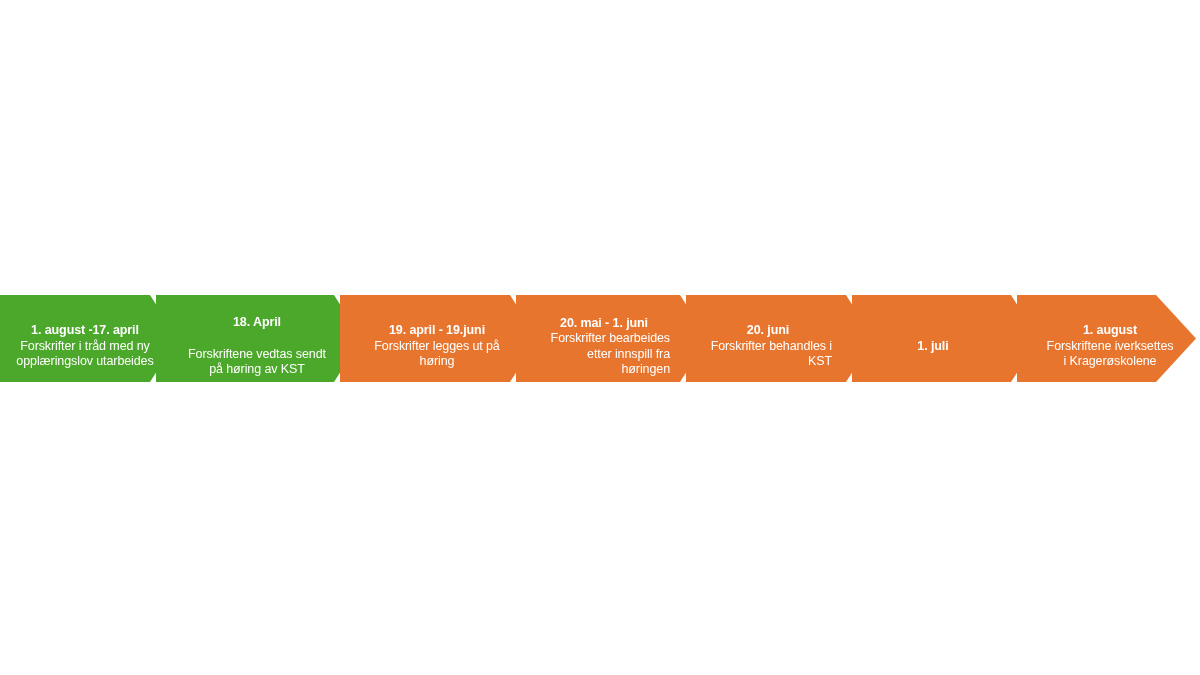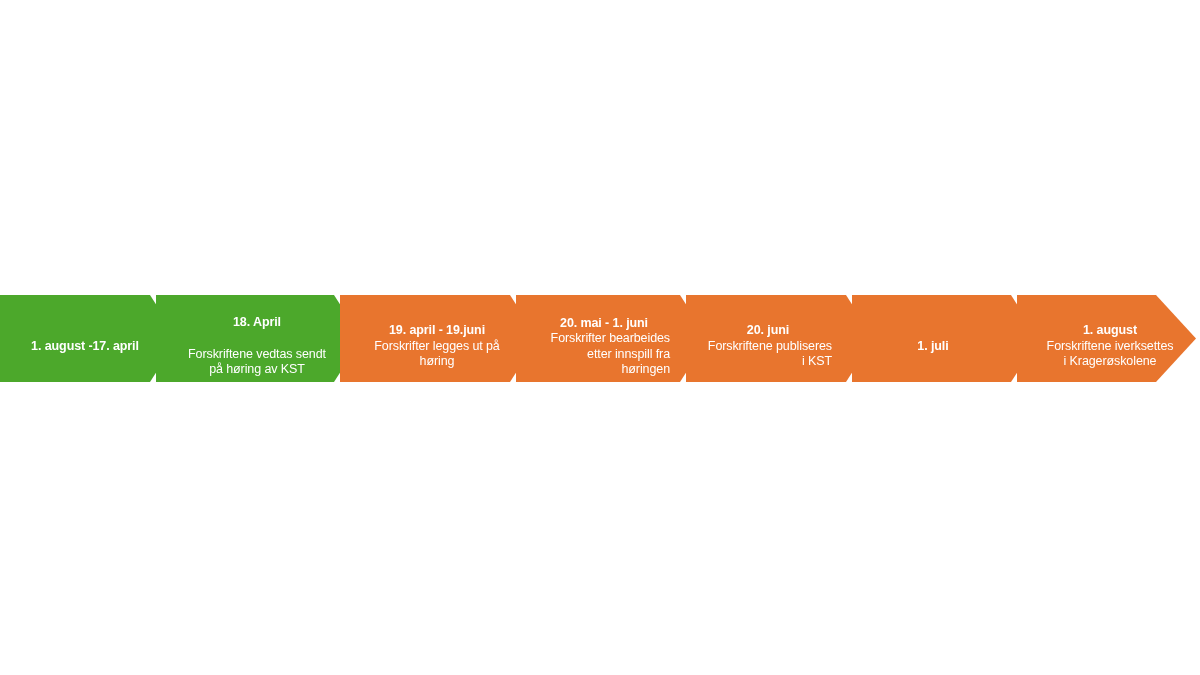--- a/index.html
+++ b/index.html
@@ -89,40 +89,41 @@
 
     <polygon fill="#E8752E" points="852,0 1011,0 1039,43.5 1011,87 852,87"></polygon>
 
     <polygon fill="#E8752E" points="1017,0 1156,0 1196,43.5 1156,87 1017,87"></polygon>
   </svg>
 
   <div class="labels-layer">
 
     <div class="step" style="left:0px; width:172px; padding:0 8px 0 6px;">
       <div class="step-date">1. august -17. april</div>
+      <div class="step-desc">Forskrifter i tråd med ny opplæringslov utarbeides</div>
     </div>
 
     <div class="step" style="left:182px; width:150px; padding:0 4px;gap:16px;">
       <div class="step-date">18. April</div>
       <div class="step-desc">Forskriftene vedtas sendt på høring av KST</div>
     </div>
 
     <div class="step" style="left:366px; width:142px; padding:0 4px;">
       <div class="step-date">19. april - 19.juni</div>
       <div class="step-desc">Forskrifter legges ut på høring</div>
     </div>
 
     <div class="step" style="left:534px; width:140px; padding:0 4px;text-align:right;">
       <div class="step-date">20. mai - 1. juni</div>
       <div class="step-desc">Forskrifter bearbeides etter innspill fra høringen</div>
     </div>
 
     <div class="step" style="left:700px; width:136px; padding:0 4px;text-align:right;">
       <div class="step-date">20. juni</div>
-      <div class="step-desc">Forskriftene publiseres i KST</div>
+      <div class="step-desc">Forskrifter behandles i KST</div>
     </div>
 
     <div class="step" style="left:866px; width:134px; padding:0 4px;">
       <div class="step-date">1. juli</div>
     </div>
 
     <div class="step" style="left:1028px; width:138px; padding:0 4px;margin-left:13px;">
       <div class="step-date">1. august</div>
       <div class="step-desc">Forskriftene iverksettes i Kragerøskolene</div>
     </div>

